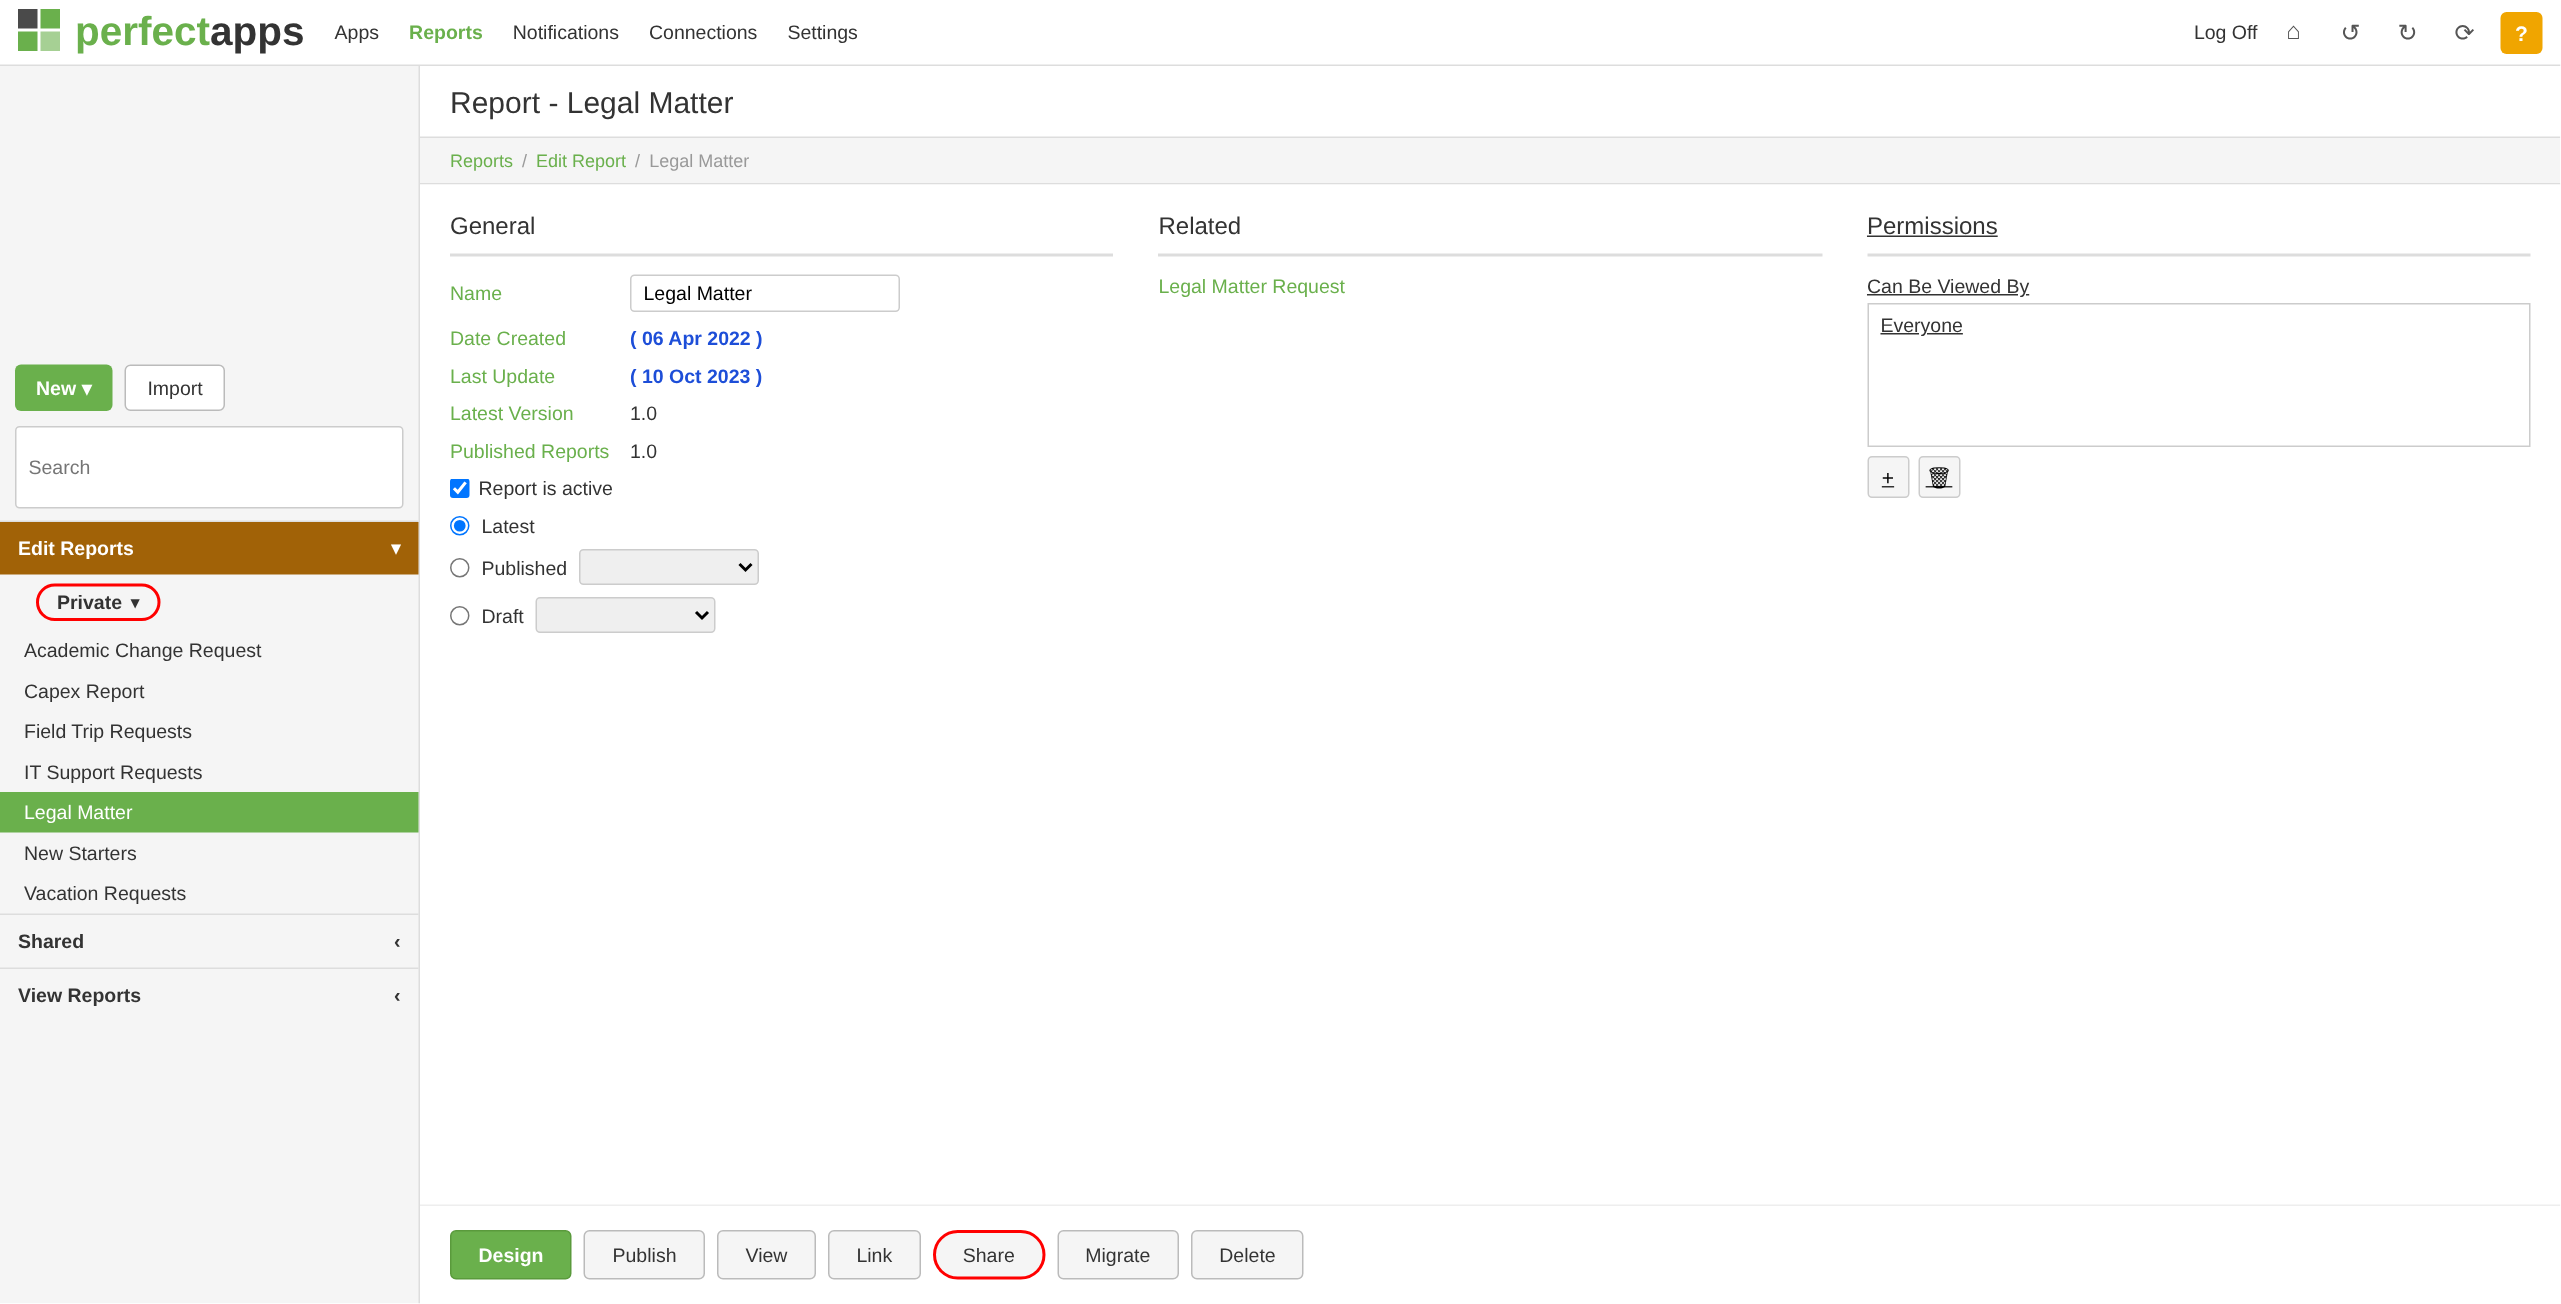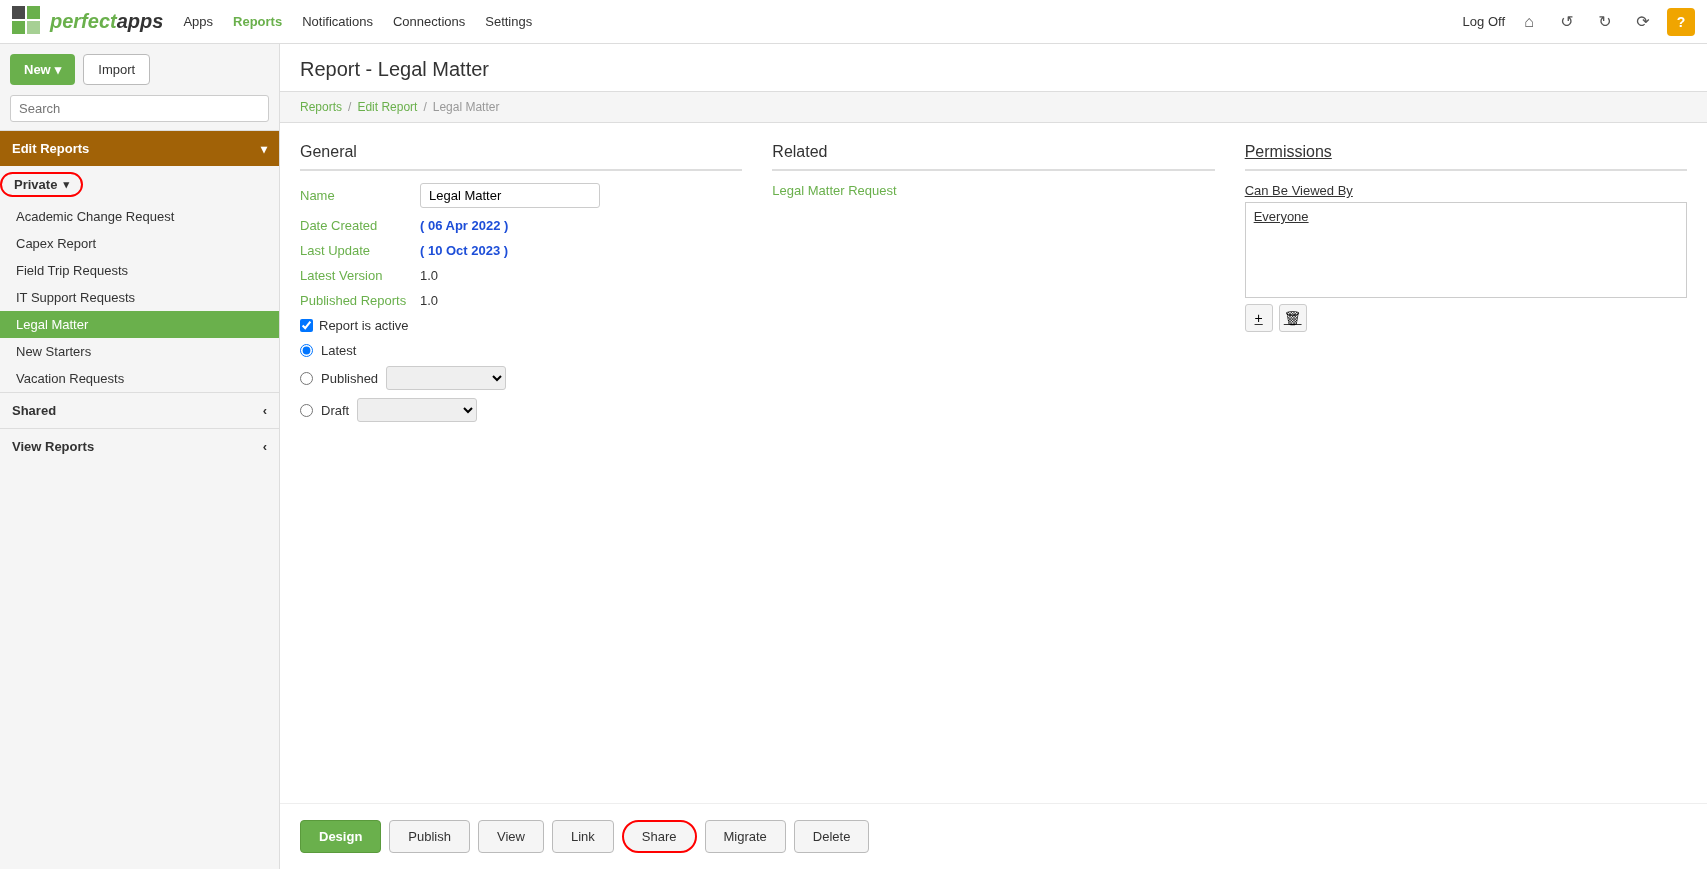--- a/index.html
+++ b/index.html
@@ -11,41 +11,41 @@
       align-items: center;
       justify-content: space-between;
       padding: 6px 12px;
       background: #fff;
       border-bottom: 1px solid #ddd;
       height: 44px;
     }
     .top-bar-left { display: flex; align-items: center; gap: 20px; }
     .logo { display: flex; align-items: center; gap: 6px; }
     .logo-icon { width: 32px; height: 32px; }
-    .logo-text { font-size: 20px; font-weight: bold; font-style: italic; }
+    .logo-text { font-size: 27px; font-weight: bold; }
     .logo-text span { color: #6ab04c; }
     .logo-text strong { color: #333; }
     .nav { display: flex; gap: 20px; align-items: center; }
     .nav a { text-decoration: none; color: #333; font-size: 13px; }
     .nav a.active { color: #6ab04c; font-weight: bold; }
     .top-bar-right { display: flex; align-items: center; gap: 10px; }
     .top-bar-right .logoff { font-size: 13px; color: #333; cursor: pointer; }
     .icon-btn { width: 28px; height: 28px; border-radius: 4px; border: none; background: none; cursor: pointer; font-size: 16px; color: #555; display: flex; align-items: center; justify-content: center; }
     .icon-btn.orange { background: #f0a500; color: #fff; font-weight: bold; font-size: 14px; border-radius: 4px; }
 
     
     .layout { display: flex; height: calc(100vh - 44px); }
 
     
-    .sidebar { width: 280px; min-width: 280px; background: #f5f5f5; border-right: 1px solid #ddd; display: flex; flex-direction: column; }
+    .sidebar { width: 280px; min-width: 280px; background: #f5f5f5; border-right: 1px solid #ddd; display: flex; flex-direction: column; justify-content: center; }
     .sidebar-actions { display: flex; gap: 8px; padding: 10px; }
     .btn-new { background: #6ab04c; color: #fff; border: none; padding: 7px 14px; border-radius: 4px; cursor: pointer; font-size: 13px; font-weight: bold; display: flex; align-items: center; gap: 4px; }
     .btn-import { background: #fff; color: #333; border: 1px solid #bbb; padding: 7px 14px; border-radius: 4px; cursor: pointer; font-size: 13px; }
     .search-box { padding: 0 10px 8px; }
-    .search-box input { width: 100%; padding: 5px 8px; border: 1px solid #ccc; border-radius: 3px; font-size: 13px; }
+    .search-box input { width: 100%; padding: 19px 8px; border: 1px solid #ccc; border-radius: 3px; font-size: 13px; }
 
     .sidebar-section { border-top: 1px solid #ddd; }
     .sidebar-section-header { display: flex; align-items: center; justify-content: space-between; padding: 10px 12px; cursor: pointer; font-size: 13px; font-weight: bold; }
     .sidebar-section-header.active { background: #a16207; color: #fff; }
     .sidebar-section-header .chevron { font-size: 12px; }
 
     .sidebar-item { padding: 6px 12px 6px 16px; cursor: pointer; font-size: 13px; color: #333; display: flex; align-items: center; justify-content: space-between; }
     .sidebar-item.active { background: #6ab04c; color: #fff; }
 
     .shared-section { display: flex; align-items: center; justify-content: space-between; padding: 10px 12px; cursor: pointer; font-size: 13px; font-weight: bold; border-top: 1px solid #ddd; }
@@ -89,21 +89,21 @@
     .perm-actions { display: flex; gap: 6px; margin-top: 6px; }
     .perm-btn { width: 28px; height: 28px; border: 1px solid #ccc; background: #f5f5f5; cursor: pointer; border-radius: 3px; font-size: 14px; display: flex; align-items: center; justify-content: center; }
 
     
     .bottom-buttons { padding: 16px 20px; border-top: 1px solid #eee; display: flex; gap: 8px; background: #fff; }
     .btn { padding: 7px 18px; border-radius: 4px; border: 1px solid #bbb; background: #f5f5f5; cursor: pointer; font-size: 13px; color: #333; }
     .btn.primary { background: #6ab04c; color: #fff; border-color: #5a9a3c; font-weight: bold; }
     .btn.circled { border: 2px solid red; border-radius: 20px; }
 
     
-    .private-label-wrapper { padding: 6px 0; text-decoration: underline; }
+    .private-label-wrapper { padding: 6px 24px; text-decoration: underline; }
     .private-label { display: inline-flex; align-items: center; gap: 6px; border: 2px solid red; border-radius: 14px; padding: 3px 12px; font-size: 13px; font-weight: bold; cursor: pointer; color: #333; }
     .private-label .chevron { font-size: 11px; }
   </style>
 </head>
 <body>
 
 <div class="top-bar">
   <div class="top-bar-left">
     <div class="logo">
 

